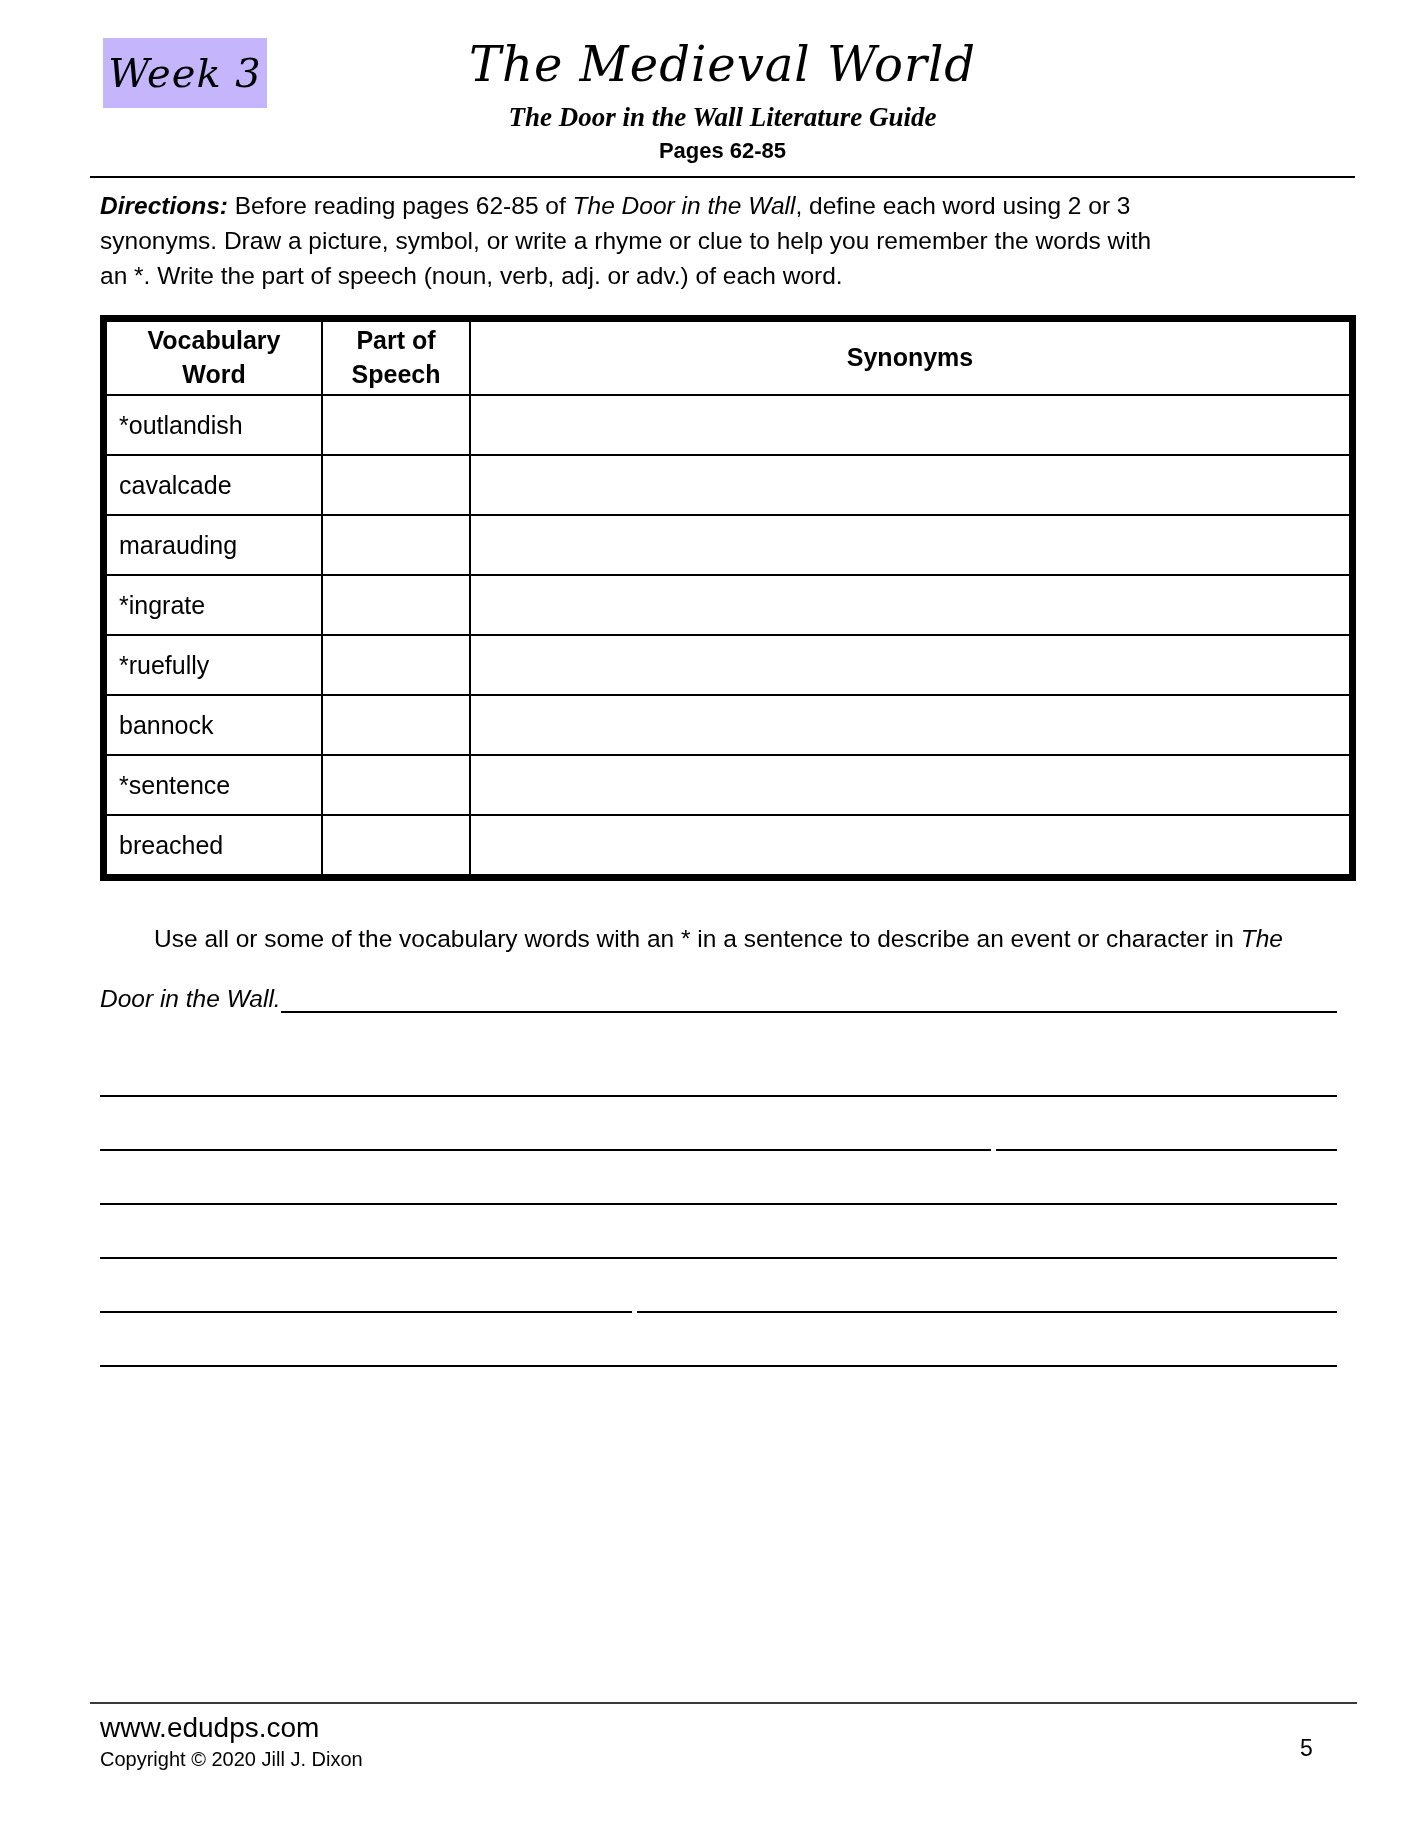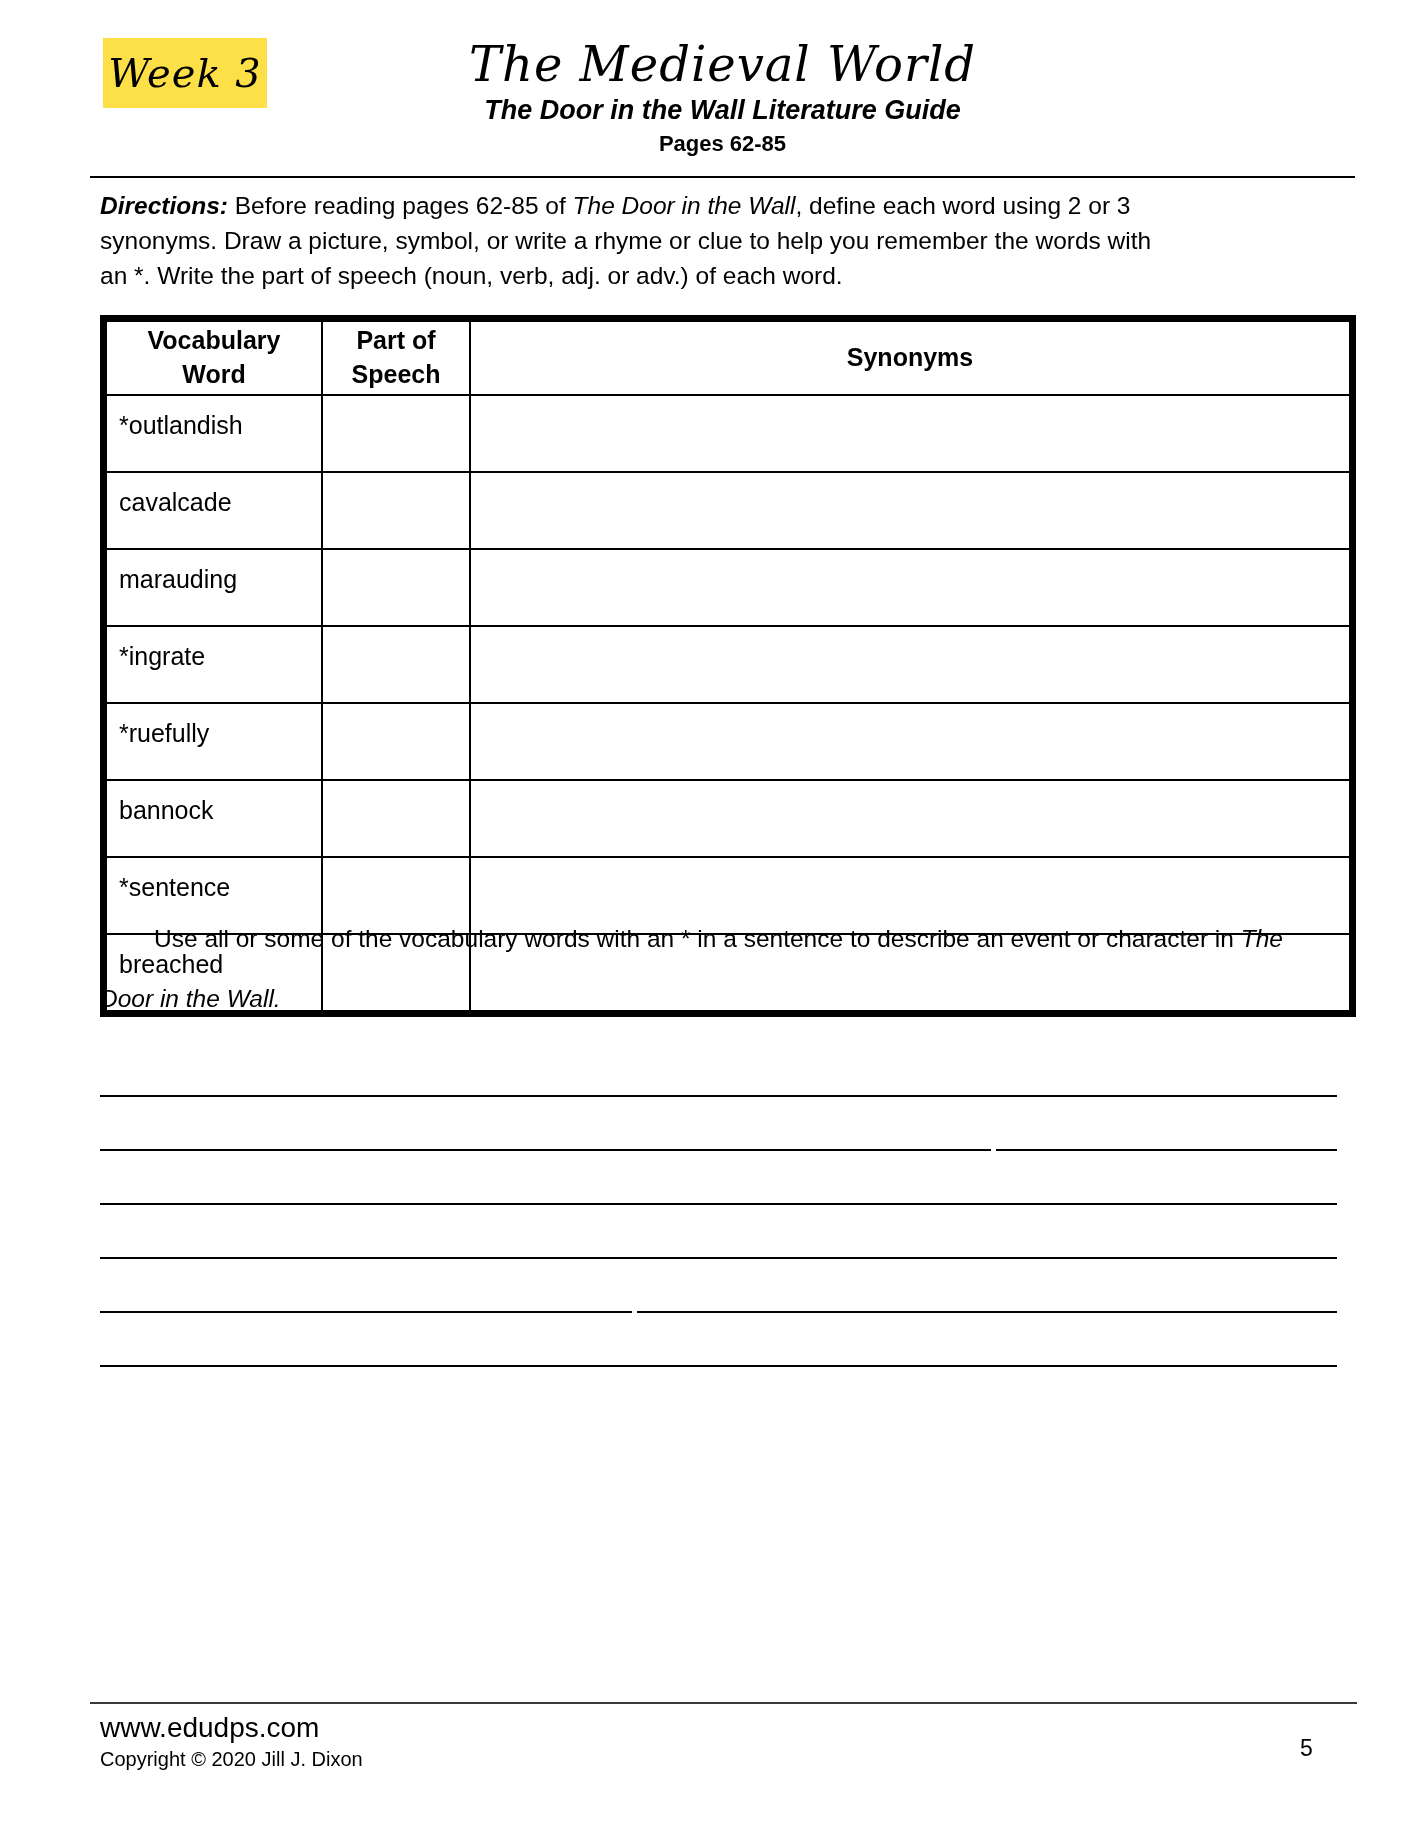--- a/index.html
+++ b/index.html
@@ -17,21 +17,21 @@
     overflow: hidden;
   }
 
   
   .week-box {
     position: absolute;
     left: 103px;
     top: 38px;
     width: 164px;
     height: 70px;
-    background: #fde047;
+    background: #c4b5fd;
     display: flex;
     align-items: center;
     justify-content: center;
     font-family: "DejaVu Serif", serif;
     font-style: italic;
     font-size: 40px;
     letter-spacing: 1px;
   }
   .header-block {
     position: absolute;
@@ -41,26 +41,26 @@
     text-align: center;
   }
   .doc-title {
     font-family: "DejaVu Serif", serif;
     font-style: italic;
     font-size: 48px;
     line-height: 56px;
     letter-spacing: 1px;
   }
   .doc-subtitle {
-    font-family: Liberation Sans, sans-serif;
+    font-family: Liberation Serif, serif;
     font-style: italic;
     font-weight: bold;
     font-size: 27px;
     line-height: 34px;
-    margin-top: 1px;
+    margin-top: 8px;
   }
   .doc-pages {
     font-family: Liberation Sans, sans-serif;
     font-weight: bold;
     font-size: 22px;
     line-height: 26px;
     margin-top: 4px;
   }
   .header-rule {
     position: absolute;
@@ -106,21 +106,21 @@
     font-weight: bold;
     text-align: center;
     vertical-align: middle;
     line-height: 1.35;
     padding: 0 8px;
   }
   .vocab-table td {
     height: 58px;
     font-size: 25px;
     vertical-align: middle;
-    padding: 0 0 17px 12px;
+    padding: 0 0 0 12px;
   }
   .col-word  { width: 198px; }
   .col-pos   { width: 130px; }
 
   
   .prompt {
     position: absolute;
     left: 100px;
     right: 91px;
     top: 922px;

